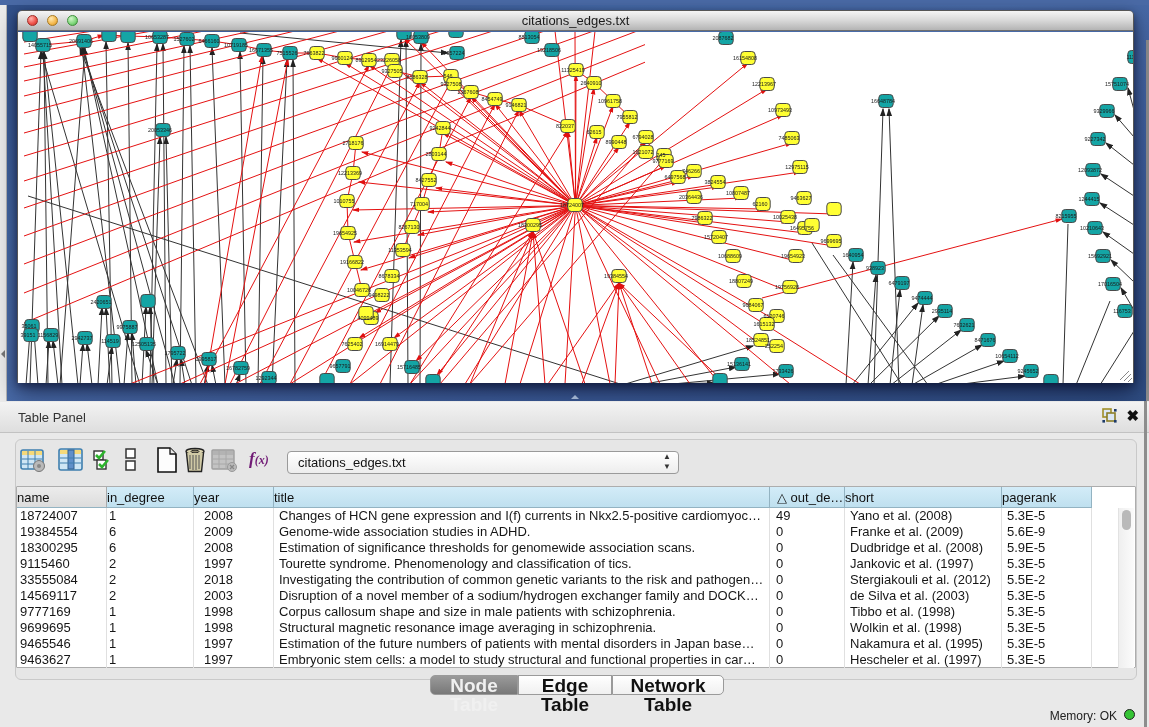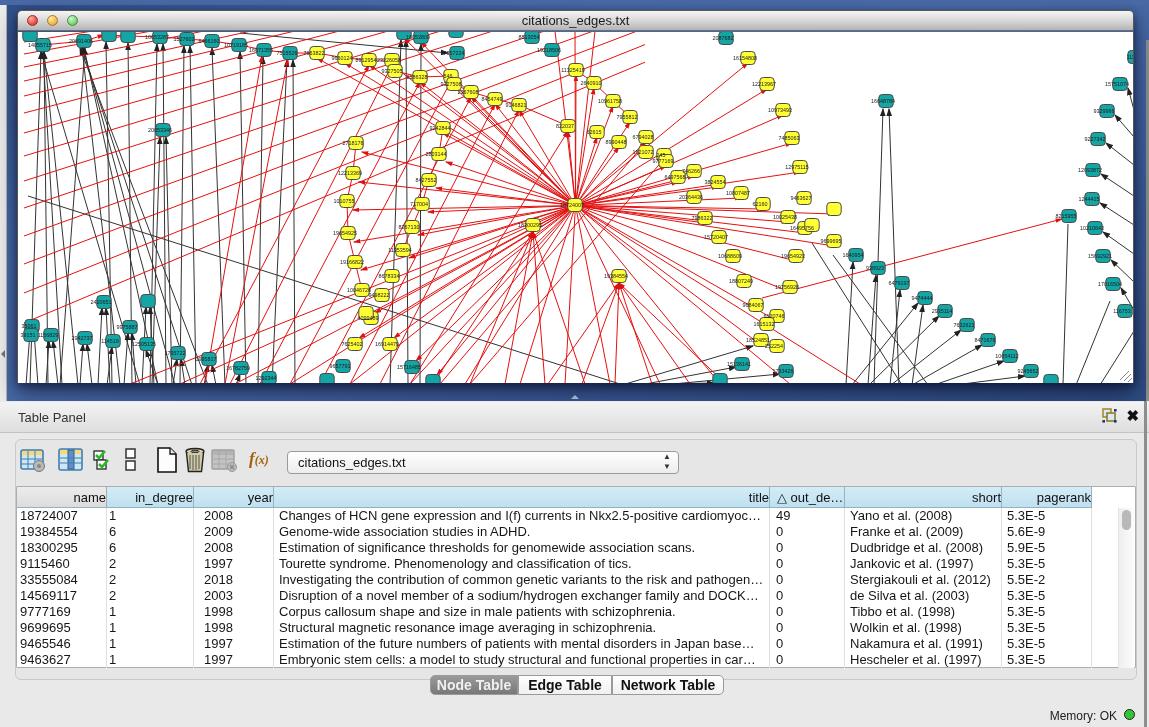--- a/index.html
+++ b/index.html
@@ -51,21 +51,21 @@
 .ticon { position:absolute; top:7px; }
 #combo { position:absolute; left:271px; top:11px; width:392px; height:23px;
   background:linear-gradient(#ffffff,#ededed); border:1px solid #9a9a9a;
   border-radius:4px; font-size:13px; color:#111; line-height:21px;
   padding-left:10px; }
 #combo .ud { position:absolute; right:7px; top:0px; font-size:8px; color:#333;
   line-height:10px; text-align:center; }
 #tbl { position:absolute; left:0; top:46px; width:1120px; height:182px;
   background:#fff; border:1px solid #adadad; border-radius:1px; }
 #thead { position:absolute; left:0; top:0; width:1118px; height:21px; font-size:13px; color:#111; }
-#thead div { position:absolute; top:0; height:21px; line-height:21px; text-align:right;
+#thead div { position:absolute; top:0; height:21px; line-height:21px; text-align:left;
   background:linear-gradient(#d3ecf8,#bfe0ef); border-right:1px solid #93b3c2;
   border-bottom:1px solid #93b3c2; }
 #thead .h0 { left:0; width:90px; background:linear-gradient(#ececec,#dcdcdc); border-right:1px solid #aaa; }
 #thead .h1 { left:90px; width:87px; }
 #thead .h2 { left:177px; width:80px; }
 #thead .h3 { left:257px; width:496px; }
 #thead .h4 { left:753px; width:75px; text-align:left; padding-left:7px; }
 #thead .h5 { left:828px; width:157px; }
 #thead .h6 { left:985px; width:90px; }
 #tbody { position:absolute; left:0; top:21px; width:1103px; height:160px;
@@ -79,21 +79,21 @@
 .c4 { left:759px; width:68px; }
 .c5 { left:833px; width:152px; }
 .c6 { left:990px; width:84px; }
 #vgrid { position:absolute; left:0; top:21px; width:1103px; height:160px; pointer-events:none; }
 #vgrid i { position:absolute; top:0; height:100%; width:1px; background:#e0e0e0; }
 #sbar { position:absolute; right:1px; top:21px; width:16px; height:160px;
   background:linear-gradient(90deg,#efefef,#fbfbfb); border-left:1px solid #e2e2e2; }
 #sbar i { position:absolute; left:3px; top:2px; width:9px; height:20px;
   background:#b9b9b9; border-radius:5px; }
 #tabs { position:absolute; left:430px; top:274px; width:260px; height:20px;
-  font-size:14px; font-weight:bold; }
+  font-size:19px; font-weight:bold; }
 #tabs div { position:absolute; top:0; height:20px; line-height:19px; text-align:center;
   border:1px solid #9a9a9a; }
 #tab1 { left:0; width:88px; border-radius:5px 0 0 5px;
   background:linear-gradient(#9a9a9a,#787878); color:#f0f0f0; }
 #tab2 { left:88px; width:94px; border-left:none;
   background:linear-gradient(#ffffff,#f0f0f0); color:#111; }
 #tab3 { left:182px; width:112px; border-left:1px solid #c9c9c9; border-radius:0 5px 5px 0;
   background:linear-gradient(#ffffff,#f0f0f0); color:#111; }
 #status { position:absolute; left:0; top:299px; width:1149px; height:27px; }
 #status span { position:absolute; right:32px; top:9px; font-size:12px; color:#222; }
@@ -650,21 +650,21 @@
             <path d="M4.5 6 l2 18.5 h13 l2-18.5" fill="#cfc9a5" stroke="#222" stroke-width="1.4"></path>
             <path d="M8 8v14 M11 8v15 M14 8v15 M17 8v14" stroke="#555" stroke-width="1"></path>
           </svg>
         <svg class="ticon" style="left:195px" width="27" height="26" viewBox="0 0 27 26">
             <rect x="1" y="3" width="22" height="19" rx="1" fill="#c3c3c3" stroke="#9e9e9e" stroke-width="1.4"></rect>
             <rect x="2" y="4" width="20" height="4" fill="#b3b3b3"></rect>
             <path d="M2 12h20 M2 17h20 M8 4v18 M15 4v18" stroke="#a8a8a8"></path>
             <circle cx="21" cy="20" r="4.5" fill="#bbb" stroke="#999"></circle>
             <path d="M19 18 l4 4 M23 18 l-4 4" stroke="#888" stroke-width="1.3"></path>
           </svg>
-        <div class="ticon" style="left:233px;top:9px;font-size:17px;color:#a16207;font-style:italic;font-weight:bold;font-family:'Liberation Serif',serif">f<span style="font-size:12px">(x)</span></div>
+        <div class="ticon" style="left:233px;top:9px;font-size:17px;color:#701a75;font-style:italic;font-weight:bold;font-family:'Liberation Serif',serif">f<span style="font-size:12px">(x)</span></div>
         <div id="combo">citations_edges.txt<div class="ud">▲<br>▼</div></div>
       </div>
       <div id="tbl">
         <div id="thead">
           <div class="h0">name</div>
             <div class="h1">in_degree</div>
             <div class="h2">year</div>
           <div class="h3">title</div>
             <div class="h4">△ out_de…</div>
             <div class="h5">short</div>
@@ -742,21 +742,21 @@
               <div class="c4">0</div>
               <div class="c5">Wolkin et al. (1998)</div>
               <div class="c6">5.3E-5</div>
             </div>
 <div class="tr">
               <div class="c0">9465546</div>
               <div class="c1">1</div>
               <div class="c2">1997</div>
               <div class="c3">Estimation of the future numbers of patients with mental disorders in Japan base…</div>
               <div class="c4">0</div>
-              <div class="c5">Nakamura et al. (1991)</div>
+              <div class="c5">Nakamura et al. (1995)</div>
               <div class="c6">5.3E-5</div>
             </div>
 <div class="tr">
               <div class="c0">9463627</div>
               <div class="c1">1</div>
               <div class="c2">1997</div>
               <div class="c3">Embryonic stem cells: a model to study structural and functional properties in car…</div>
               <div class="c4">0</div>
               <div class="c5">Hescheler et al. (1997)</div>
               <div class="c6">5.3E-5</div>

